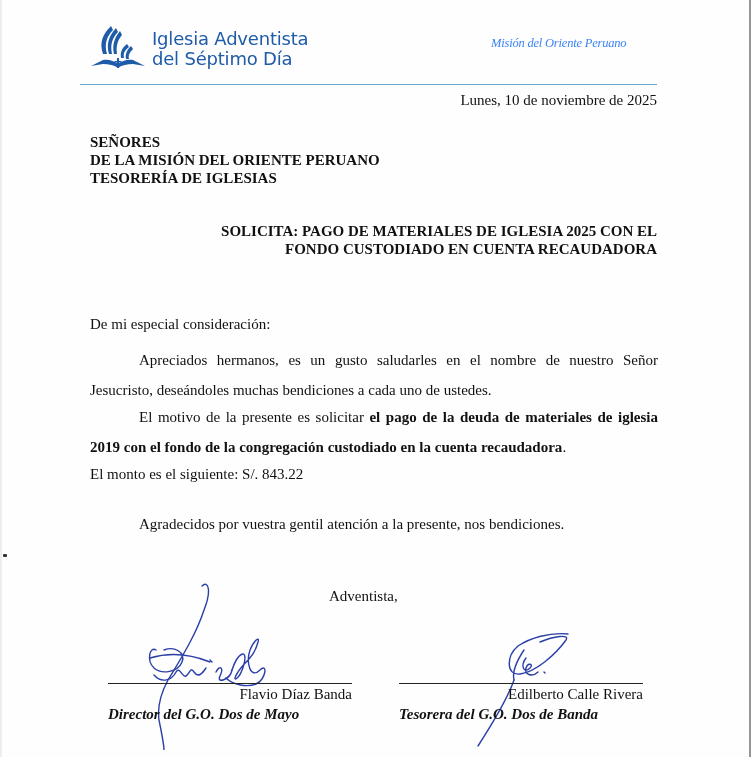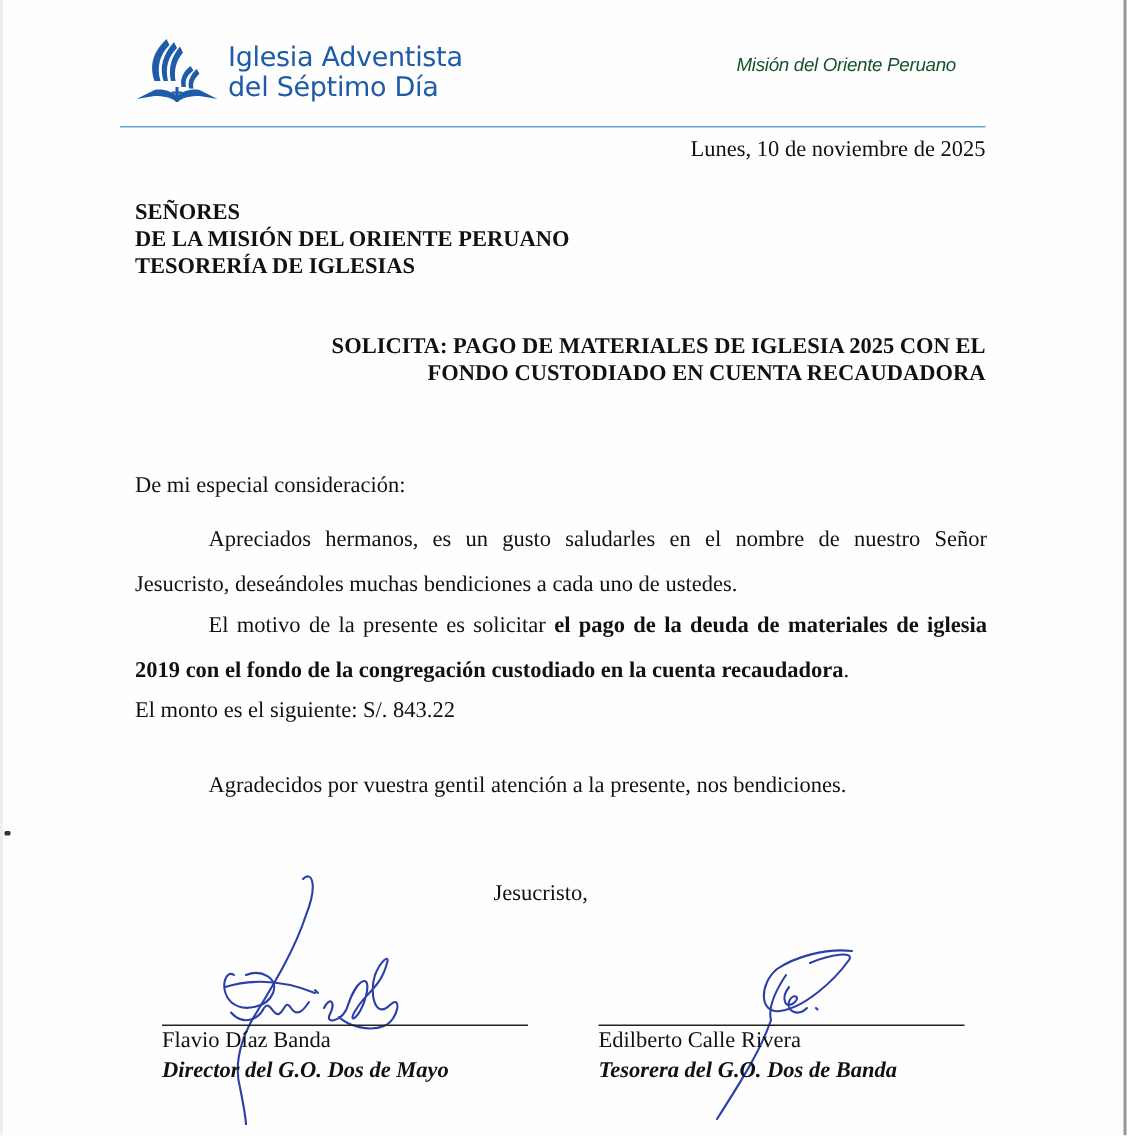--- a/index.html
+++ b/index.html
@@ -8,21 +8,21 @@
 
   .page { position: absolute; left: 0; top: 0; width: 753px; height: 757px; background: #fefefe; }
   .right-edge { position: absolute; left: 749px; top: 0; width: 2px; height: 757px; background: #9a9498; }
   .left-edge { position: absolute; left: 0; top: 0; width: 2px; height: 757px; background: #eeeeee; }
   .speck { position: absolute; left: 3px; top: 554px; width: 4px; height: 3px; background: #333; border-radius: 1px; }
 
   
   .logo { position: absolute; left: 89px; top: 24px; width: 58px; height: 48px; }
   .brand { position: absolute; left: 152px; top: 29px; font-family: "DejaVu Sans", sans-serif; color: #1e5ba8; font-size: 18px; line-height: 20px; letter-spacing: -0.2px; }
   .brand .line2 { display: block; }
-  .mission { position: absolute; left: 491px; top: 36px; font-family: Liberation Sans, sans-serif; font-style: italic; font-size: 12.5px; color: #14532d; letter-spacing: -0.2px; }
+  .mission { position: absolute; left: 491px; top: 36px; font-family: Liberation Serif, serif; font-style: italic; font-size: 12.5px; color: #3b82f6; letter-spacing: -0.2px; }
   .header-rule { position: absolute; left: 80px; top: 84px; width: 577px; height: 1px; background: #6aa6c9; }
 
   .date { position: absolute; right: 96px; top: 92px; font-size: 15px; }
 
   .recipient { position: absolute; left: 90px; top: 133px; font-weight: bold; font-size: 15px; line-height: 18px; }
   .recipient div { white-space: nowrap; }
 
   .subject { position: absolute; right: 96px; top: 222px; font-weight: bold; font-size: 15px; line-height: 18px; text-align: right; }
   .subject div { white-space: nowrap; }
 
@@ -35,21 +35,21 @@
   .bold { font-weight: bold; }
   .amount-line { position: absolute; left: 90px; top: 459px; font-size: 15px; line-height: 30px; }
 
   .closing { position: absolute; left: 139px; top: 516px; font-size: 15px; }
   .regards { position: absolute; left: 329px; top: 588px; font-size: 15px; }
 
   .sig-line { position: absolute; height: 1px; background: #222; }
   .sig-line.left { left: 108px; top: 683px; width: 244px; }
   .sig-line.right { left: 399px; top: 683px; width: 244px; }
 
-  .sig-name { position: absolute; font-size: 15px; text-align: left; }
+  .sig-name { position: absolute; font-size: 15px; text-align: right; }
   .sig-name.left { left: 108px; top: 686px; width: 244px; }
   .sig-name.right { left: 399px; top: 686px; width: 244px; }
   .sig-title { position: absolute; font-size: 15px; font-weight: bold; font-style: italic; text-align: left; white-space: nowrap; }
   .sig-title.left { left: 108px; top: 706px; width: 244px; }
   .sig-title.right { left: 399px; top: 706px; width: 244px; }
 
   .signature { position: absolute; pointer-events: none; }
 </style>
 </head>
 <body>
@@ -95,21 +95,21 @@
 
   <div class="greeting">De mi especial consideración:</div>
 
   <div class="para para1"><span class="indent"></span><span>Apreciados hermanos, es un gusto saludarles en el nombre de nuestro Señor Jesucristo, deseándoles muchas bendiciones a cada uno de ustedes.</span></div>
 
   <div class="para para2"><span class="indent"></span><span>El motivo de la presente es solicitar </span><span class="bold">el pago de la deuda de materiales de iglesia 2019 con el fondo de la congregación custodiado en la cuenta recaudadora</span><span>.</span></div>
 
   <div class="amount-line">El monto es el siguiente: S/. 843.22</div>
 
   <div class="closing">Agradecidos por vuestra gentil atención a la presente, nos bendiciones.</div>
-  <div class="regards">Jesucristo,</div>
+  <div class="regards">Adventista,</div>
 
   <svg class="signature" style="left:120px; top:580px; width:160px; height:170px;" viewBox="0 0 160 170">
     <g fill="none" stroke="#2a3fa8" stroke-width="1.4" stroke-linecap="round">
       <path d="M82 6 C88 0, 92 10, 84 30 C76 55, 60 80, 48 100 C40 115, 36 130, 40 145 C42 155, 44 165, 44 170"></path>
       <path d="M36 70 C30 66, 26 80, 34 88 C42 95, 58 92, 62 82 C66 72, 54 66, 44 70"></path>
       <path d="M34 95 C42 104, 52 100, 56 92 C60 86, 62 98, 66 96 C70 94, 70 86, 74 92 C78 98, 82 94, 86 88"></path>
       <path d="M90 80 L92 82"></path>
       <path d="M96 92 C100 84, 104 88, 100 96 C96 104, 110 100, 112 90"></path>
       <path d="M112 90 C118 72, 128 68, 124 84 C120 100, 110 104, 118 92 C124 82, 134 78, 138 62 C140 56, 134 60, 130 70 C126 82, 130 100, 140 90 C148 82, 146 100, 136 104 C126 108, 112 104, 106 98"></path>
       <path d="M30 78 C50 72, 70 74, 90 82"></path>

